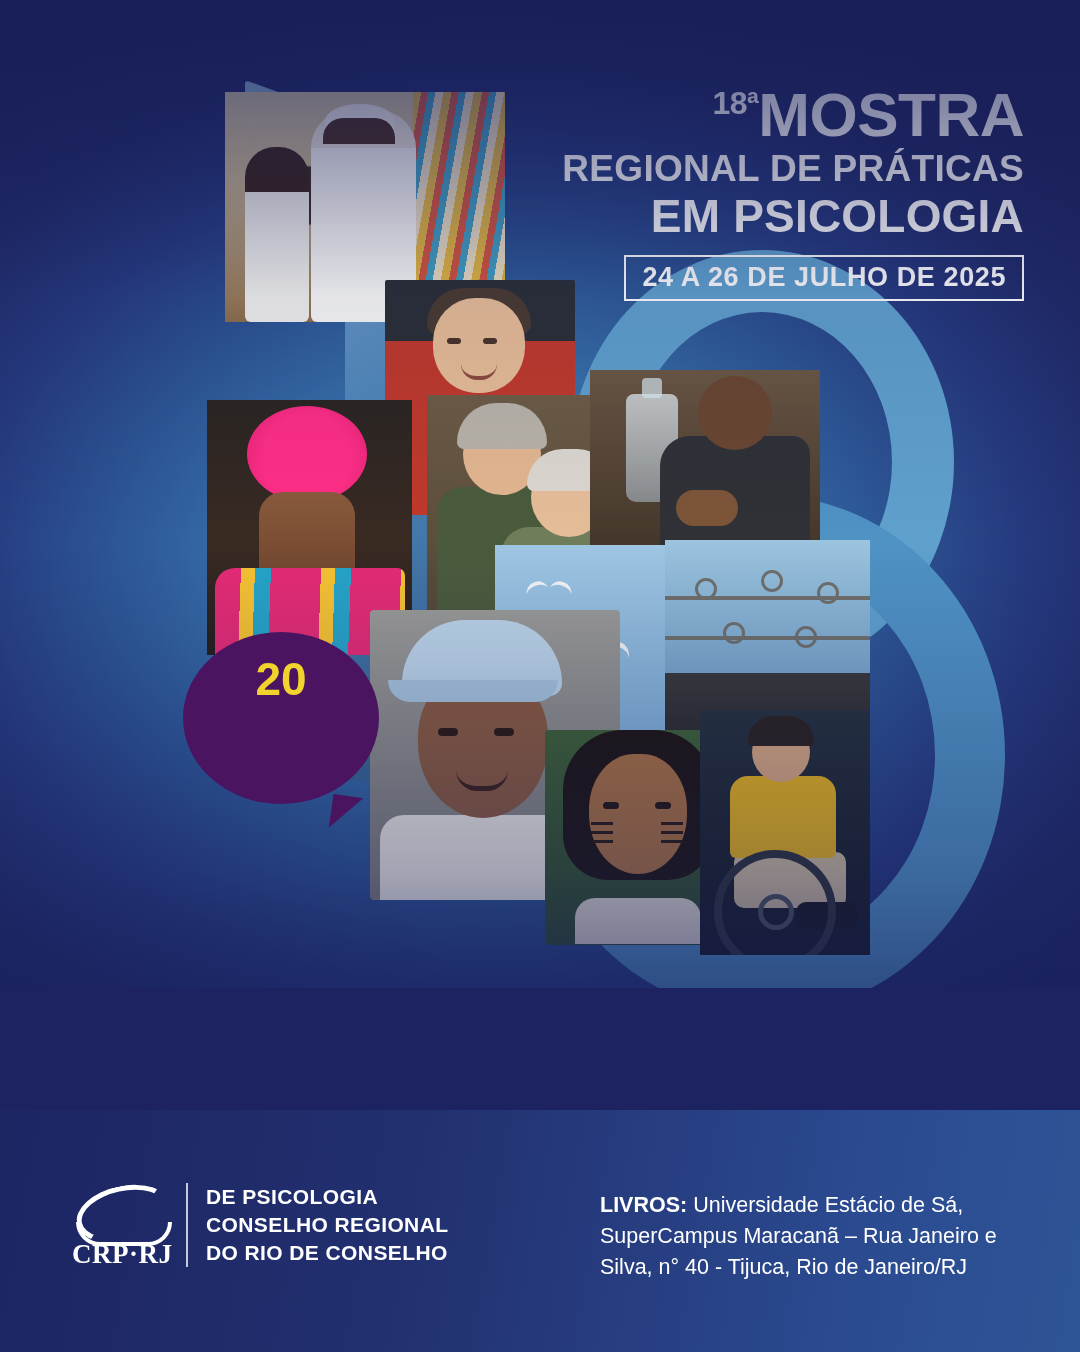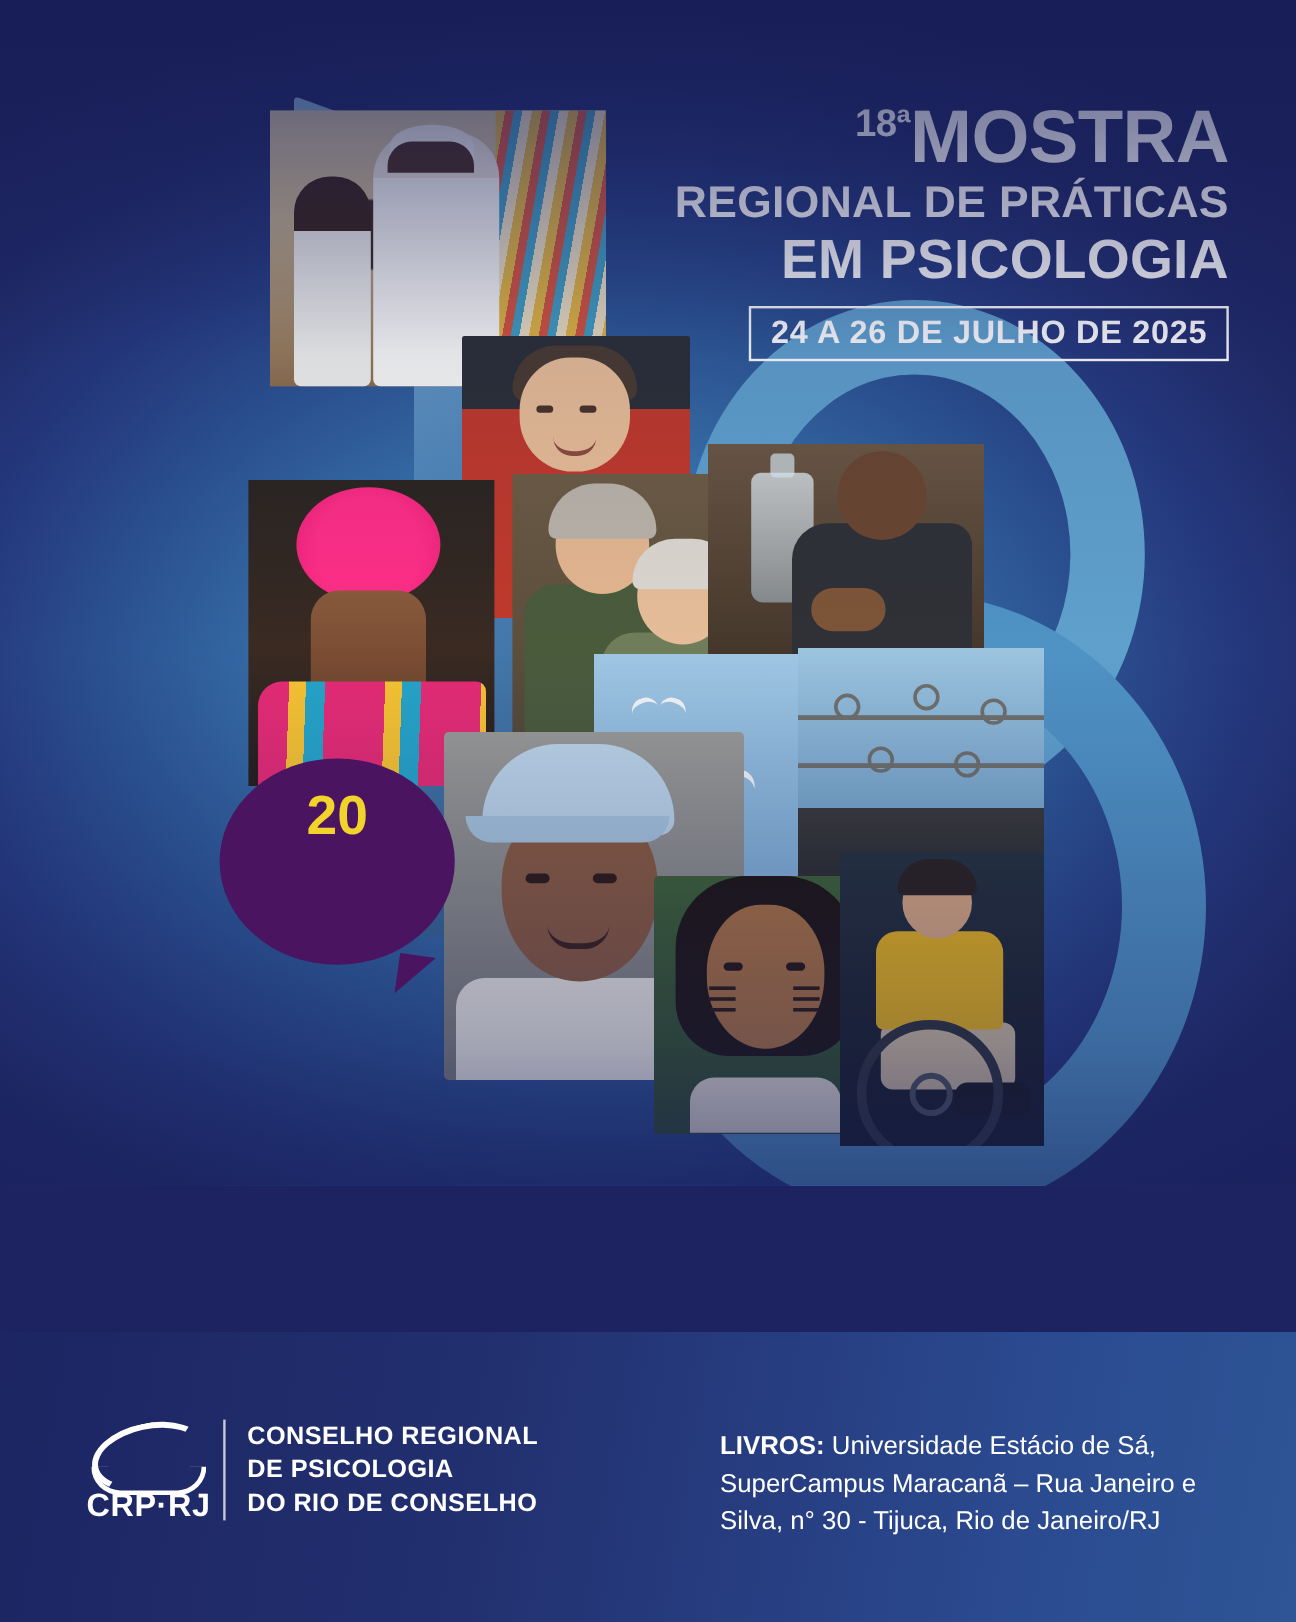--- a/index.html
+++ b/index.html
@@ -475,20 +475,21 @@
     border-top: none;
     border-radius: 0 0 40px 40px;
   }
   .logo-mark .crp {
     position: absolute;
     left: 0; bottom: -2px;
     color: #ffffff;
     font-size: 27px;
     font-weight: bold;
     letter-spacing: 0.5px;
+    font-family: Liberation Serif, serif;
   }
   .logo-text {
     color: #ffffff;
     font-size: 21px;
     font-weight: bold;
     line-height: 1.32;
     letter-spacing: 0.4px;
     border-left: 2px solid rgba(255,255,255,.75);
     padding-left: 18px;
   }
@@ -621,27 +622,27 @@
 
 
   <div class="footer">
     <div class="logo-wrap">
       <div class="logo-mark">
         <div class="swoosh"></div>
         <div class="book"></div>
         <div class="crp">CRP·RJ</div>
       </div>
       <div class="logo-text">
+        <div>DE PSICOLOGIA</div>
         <div>CONSELHO REGIONAL</div>
-        <div>DE PSICOLOGIA</div>
         <div>DO RIO DE CONSELHO</div>
       </div>
     </div>
 
     <div class="local">
       <span><b>LIVROS:</b>
       <span>Universidade Estácio de Sá,</span></span>
       <div>SuperCampus Maracanã – Rua Janeiro e</div>
-      <div>Silva, n° 30 - Tijuca, Rio de Janeiro/RJ</div>
+      <div>Silva, n° 40 - Tijuca, Rio de Janeiro/RJ</div>
     </div>
   </div>
 
 </div>
 
 </body></html>

